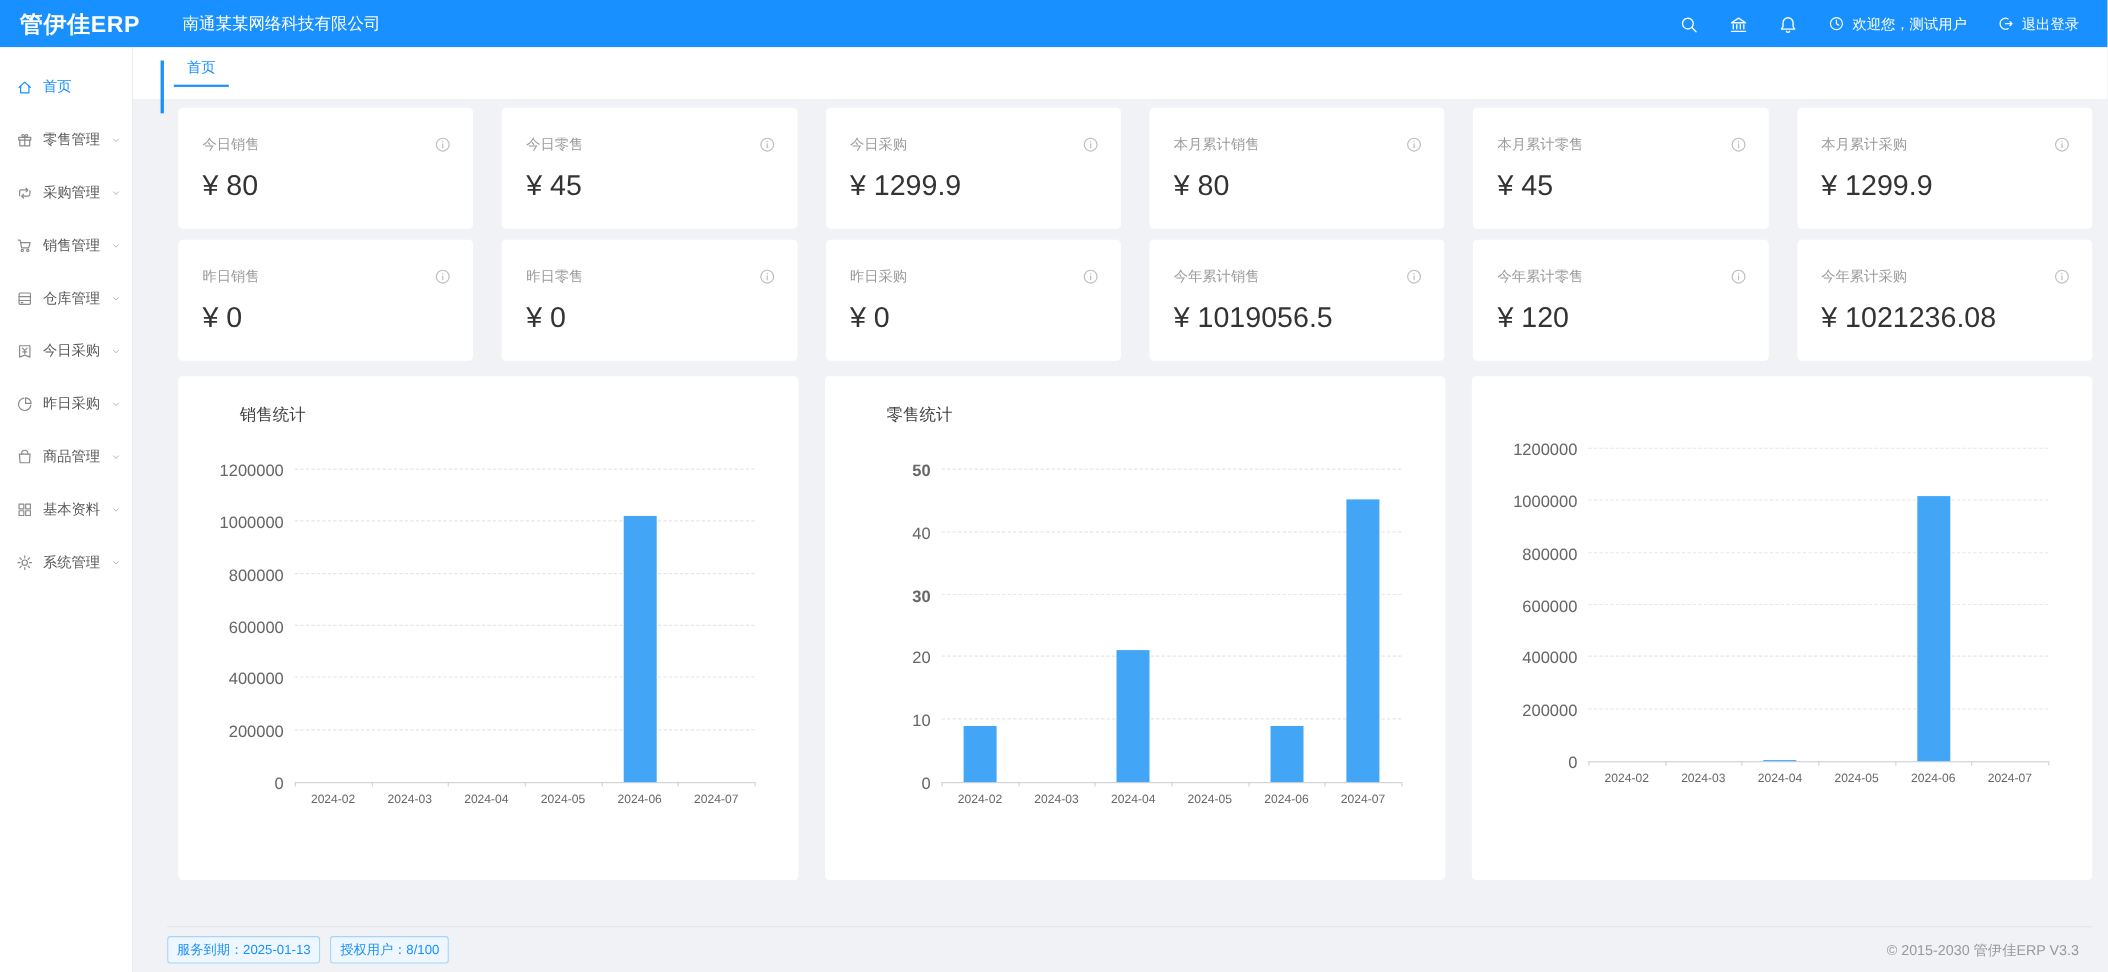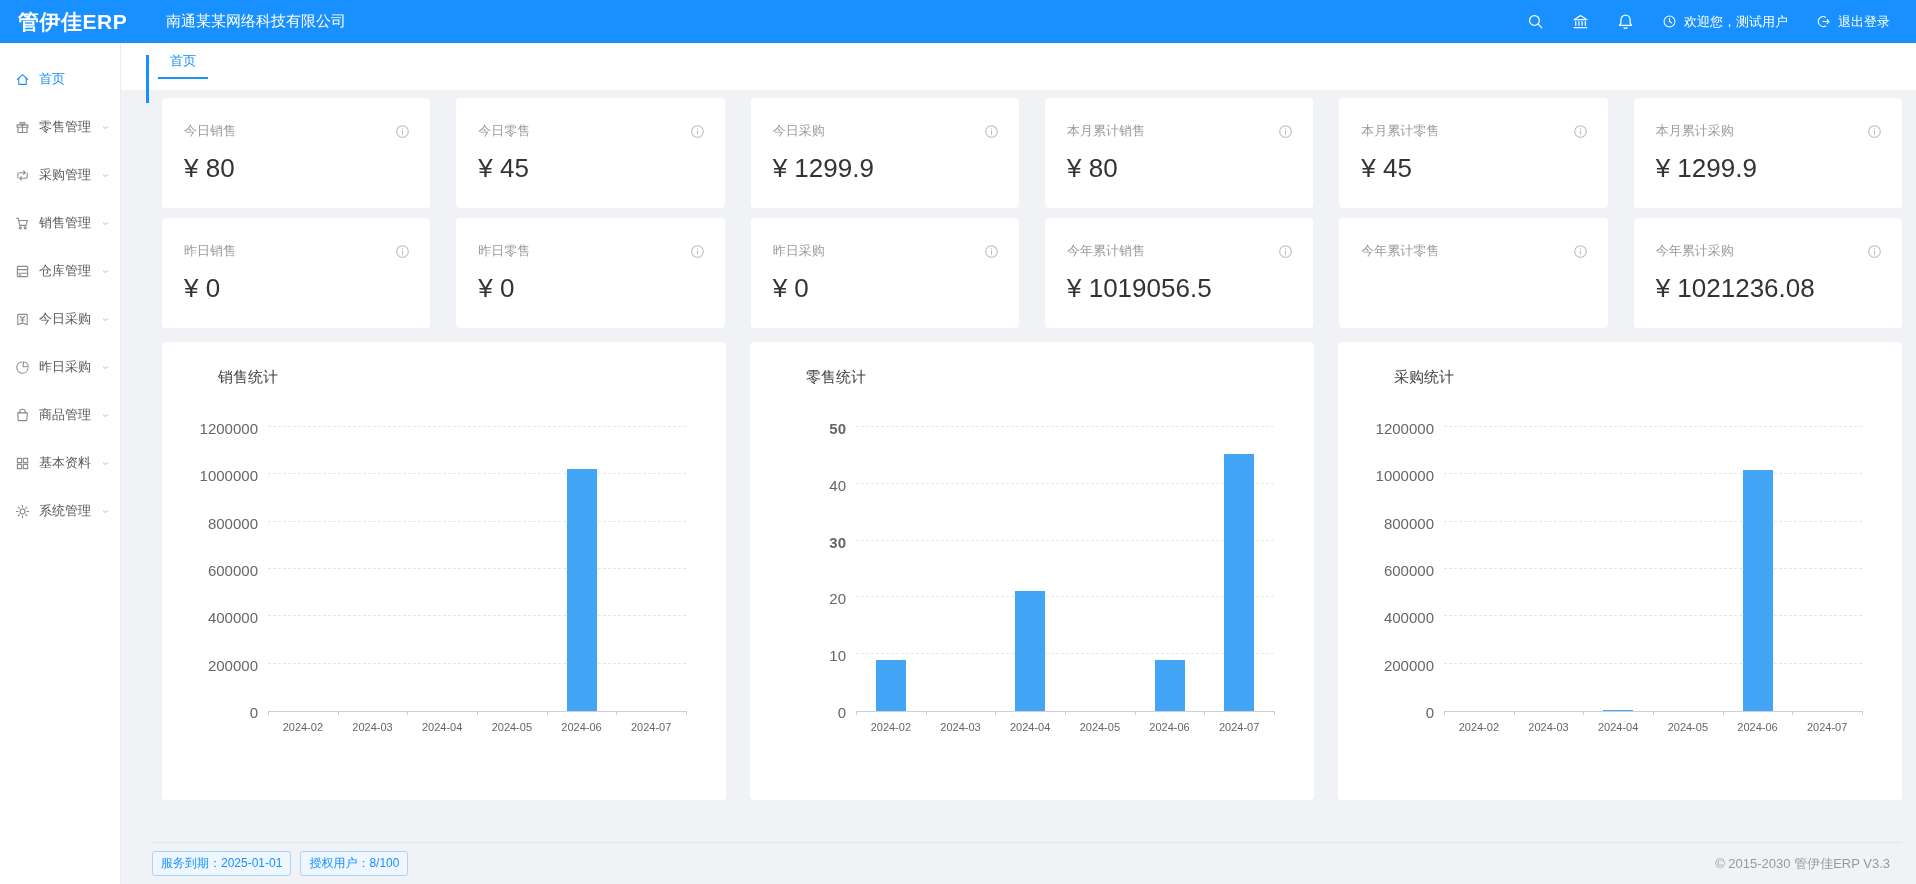--- a/index.html
+++ b/index.html
@@ -2,21 +2,21 @@
 <html><head>
 <meta charset="utf-8">
 <style>
 *{box-sizing:border-box;margin:0;padding:0}
 html,body{width:1916px;height:884px;overflow:hidden}
 body{font-family:"Liberation Sans","DejaVu Sans",sans-serif;background:#f0f2f5;-webkit-font-smoothing:antialiased}
 
 .topbar{height:43px;background:#1890ff;display:flex;align-items:center;color:#fff;padding:0 26px 0 18px}
 .logo{font-size:21px;font-weight:bold;letter-spacing:.5px;width:148px;cursor:default}
 .company{font-size:15px}
-.top-right{margin-left:auto;display:flex;align-items:flex-start;gap:28px;font-size:13px}
+.top-right{margin-left:auto;display:flex;align-items:flex-end;gap:28px;font-size:13px}
 .tico{display:flex;align-items:center;cursor:pointer}
 .hgroup{display:flex;align-items:center;gap:7px;cursor:pointer;white-space:nowrap}
 
 .body-row{display:flex;height:841px}
 .sidebar{width:121px;background:#fff;border-right:1px solid #ececec;padding-top:12px;flex:none}
 .side-item{height:48px;display:flex;align-items:center;gap:9px;padding:0 9px 0 15px;font-size:13px;color:#595959;cursor:pointer}
 .side-item .side-icon{display:flex;color:#8a8a8a}
 .side-item .side-label{white-space:nowrap}
 .side-item .chev{margin-left:auto;display:flex;color:#a6a6a6}
 .side-item.active{color:#1890ff}
@@ -375,20 +375,21 @@
             <div class="stat-card">
               <div class="stat-top">
                 <span class="stat-label">今年累计零售</span>
                 <span class="info-ic">
                   <svg width="15" height="15" viewBox="0 0 16 16" fill="none" stroke="currentColor" stroke-width="1.15" stroke-linecap="round" stroke-linejoin="round">
                     <circle cx="8" cy="8" r="6.2"></circle>
                     <path d="M8 7.2v3.8M8 4.9v.2"></path>
                   </svg>
                 </span>
               </div>
+              <div class="stat-value">¥ 120</div>
             </div>
             <div class="stat-card">
               <div class="stat-top">
                 <span class="stat-label">今年累计采购</span>
                 <span class="info-ic">
                   <svg width="15" height="15" viewBox="0 0 16 16" fill="none" stroke="currentColor" stroke-width="1.15" stroke-linecap="round" stroke-linejoin="round">
                     <circle cx="8" cy="8" r="6.2"></circle>
                     <path d="M8 7.2v3.8M8 4.9v.2"></path>
                   </svg>
                 </span>
@@ -471,21 +472,20 @@
                 <div class="xtick" style="left: 66.6667%;"></div>
                 <span class="xlab" style="left: 75%;">2024-06</span>
                 <div class="bar" style="left: calc(75% - 15px); width: 30px; height: 51px; background: rgb(66, 165, 245);"></div>
                 <div class="xtick" style="left: 83.3333%;"></div>
                 <span class="xlab" style="left: 91.6667%;">2024-07</span>
                 <div class="bar" style="left: calc(91.6667% - 15px); width: 30px; height: 257px; background: rgb(66, 165, 245);"></div>
                 <div class="xtick" style="left: 100%;"></div>
               </div>
             </div>
             <div class="chart-card">
-              <div class="chart-title">采购统计</div>
               <div class="plot">
                 <div class="gline zero" style="bottom: 0%;">
                   <span class="ylab">0</span>
                 </div>
                 <div class="gline" style="bottom: 16.6667%;">
                   <span class="ylab">200000</span>
                 </div>
                 <div class="gline" style="bottom: 33.3333%;">
                   <span class="ylab">400000</span>
                 </div>
@@ -515,21 +515,21 @@
                 <div class="bar" style="left: calc(75% - 15px); width: 30px; height: 241px; background: rgb(66, 165, 245);"></div>
                 <div class="xtick" style="left: 83.3333%;"></div>
                 <span class="xlab" style="left: 91.6667%;">2024-07</span>
                 <div class="xtick" style="left: 100%;"></div>
               </div>
             </div>
           </div>
 
         <div class="footer">
           <div class="badges">
-            <span class="badge">服务到期：2025-01-01</span>
+            <span class="badge">服务到期：2025-01-13</span>
             <span class="badge">授权用户：8/100</span>
           </div>
           <div class="copyright">© 2015-2030 管伊佳ERP V3.3</div>
         </div>
       </div>
     </main>
   </div>
 </div>
 
 </body></html>

